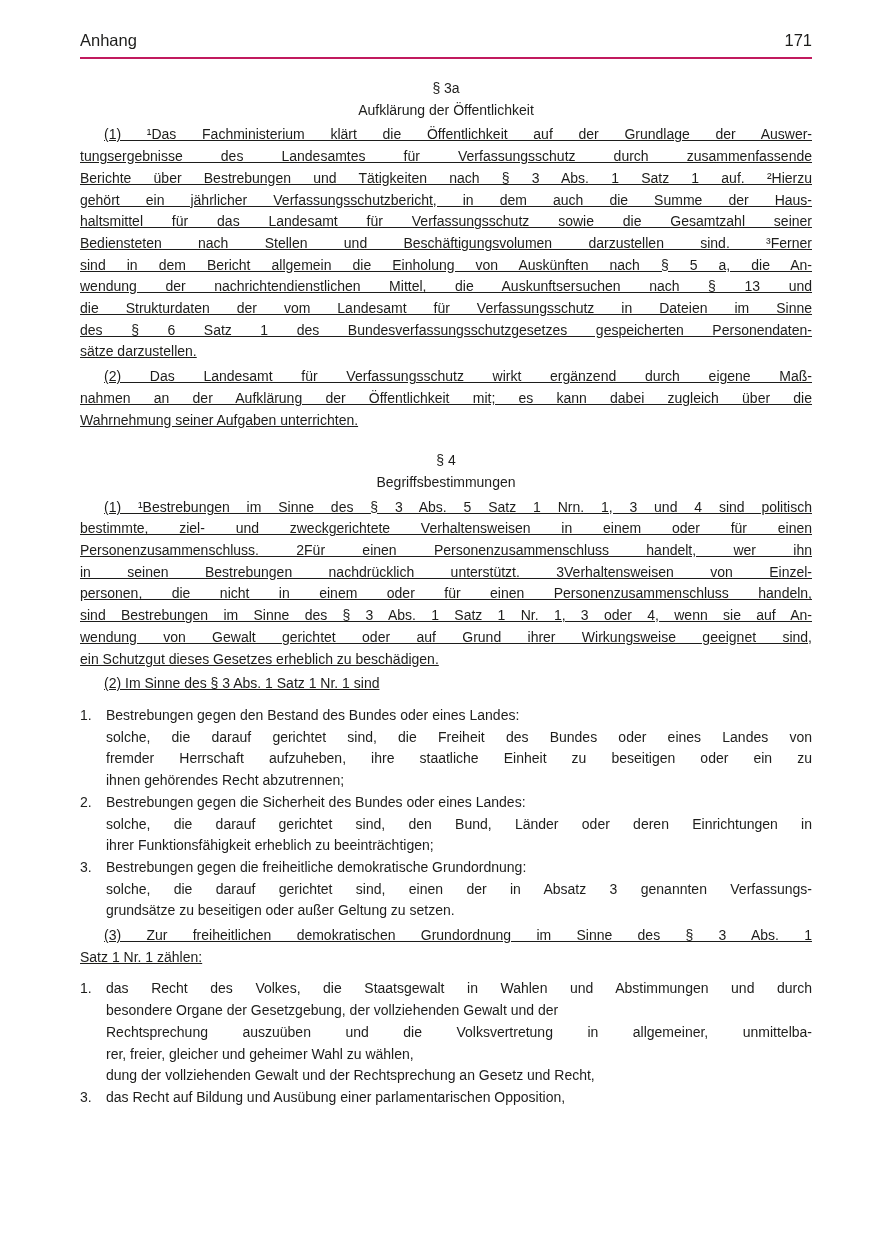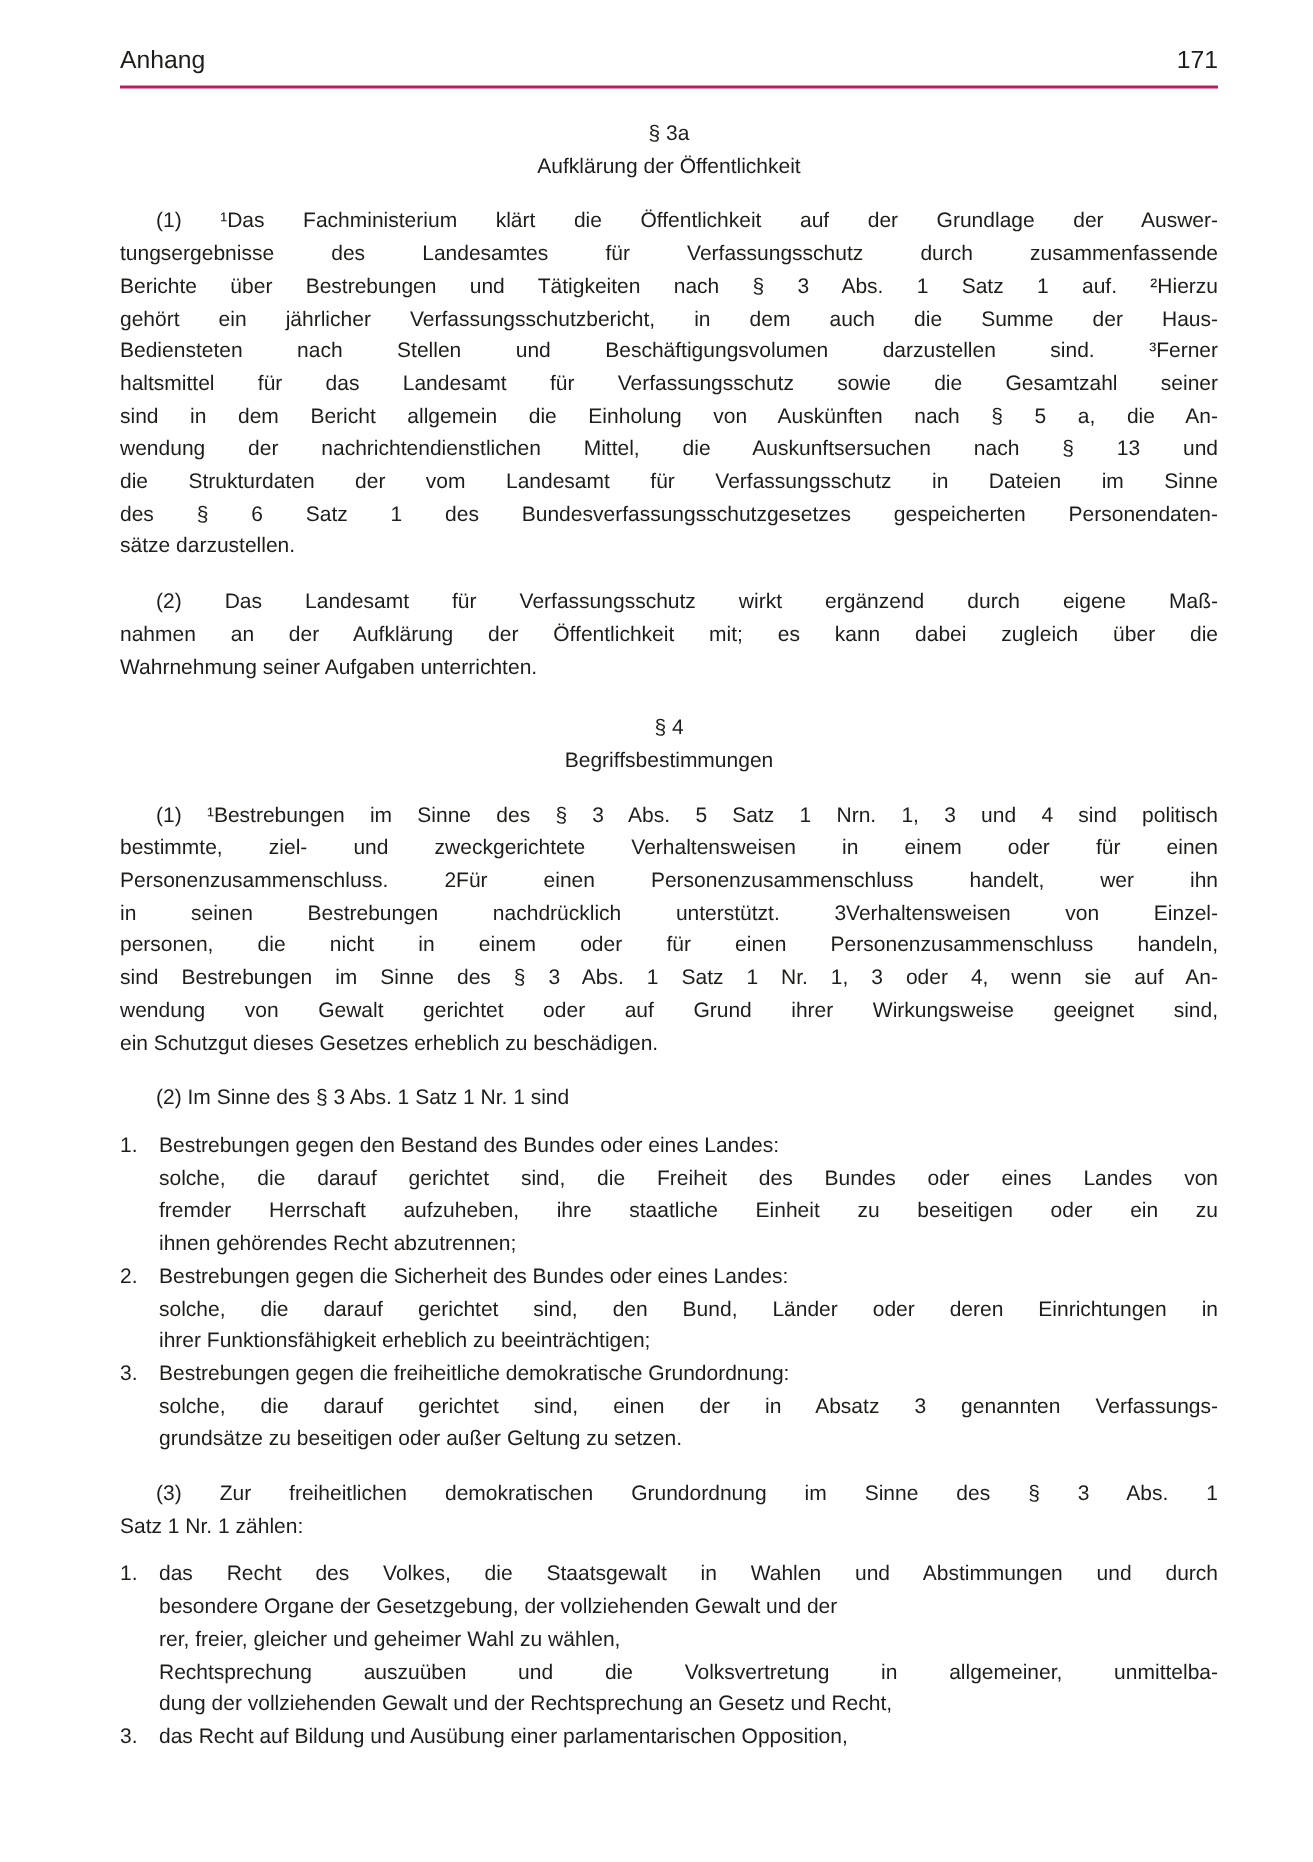--- a/index.html
+++ b/index.html
@@ -29,21 +29,21 @@
     border-bottom: 2px solid var(--accent, #c11a5e);
     margin-bottom: 16px;
   }
 
   
   .doc-body { font-size: 14px; line-height: 21.7px; }
   .line { min-height: 21.7px; }
   .line.j { text-align: justify; text-align-last: justify; }
 
   .section.heading { margin-top: 19px; text-align: center; }
-  .section.paragraph { margin-top: 15px; }
+  .section.paragraph { margin-top: 3px; text-decoration: underline; }
   .section.list { margin-top: 10px; }
 
   .section.paragraph > .line:first-child { text-indent: 24px; }
 
   .list-item { padding-left: 26px; }
   .list-item .marker {
     display: inline-block;
     width: 26px;
     margin-left: -26px;
     text-align: left;
@@ -60,22 +60,22 @@
   <div class="doc-body content-col" id="doc-body">
       <div class="section heading">
         <div class="line">§ 3a</div>
         <div class="line">Aufklärung der Öffentlichkeit</div>
       </div>
       <div class="section paragraph">
         <div class="line j">(1) ¹Das Fachministerium klärt die Öffentlichkeit auf der Grundlage der Auswer-</div>
         <div class="line j">tungsergebnisse des Landesamtes für Verfassungsschutz durch zusammenfassende</div>
         <div class="line j">Berichte über Bestrebungen und Tätigkeiten nach § 3 Abs. 1 Satz 1 auf. ²Hierzu</div>
         <div class="line j">gehört ein jährlicher Verfassungsschutzbericht, in dem auch die Summe der Haus-</div>
+        <div class="line j">haltsmittel für das Landesamt für Verfassungsschutz sowie die Gesamtzahl seiner</div>
         <div class="line j">Bediensteten nach Stellen und Beschäftigungsvolumen darzustellen sind. ³Ferner</div>
-        <div class="line j">haltsmittel für das Landesamt für Verfassungsschutz sowie die Gesamtzahl seiner</div>
         <div class="line j">sind in dem Bericht allgemein die Einholung von Auskünften nach § 5 a, die An-</div>
         <div class="line j">wendung der nachrichtendienstlichen Mittel, die Auskunftsersuchen nach § 13 und</div>
         <div class="line j">die Strukturdaten der vom Landesamt für Verfassungsschutz in Dateien im Sinne</div>
         <div class="line j">des § 6 Satz 1 des Bundesverfassungsschutzgesetzes gespeicherten Personendaten-</div>
         <div class="line">sätze darzustellen.</div>
       </div>
       <div class="section paragraph">
         <div class="line j">(2) Das Landesamt für Verfassungsschutz wirkt ergänzend durch eigene Maß-</div>
         <div class="line j">nahmen an der Aufklärung der Öffentlichkeit mit; es kann dabei zugleich über die</div>
         <div class="line">Wahrnehmung seiner Aufgaben unterrichten.</div>
@@ -116,22 +116,22 @@
         </div>
       </div>
       <div class="section paragraph">
         <div class="line j">(3) Zur freiheitlichen demokratischen Grundordnung im Sinne des § 3 Abs. 1</div>
         <div class="line">Satz 1 Nr. 1 zählen:</div>
       </div>
       <div class="section list">
         <div class="list-item">
           <div class="line j"><span class="marker">1.</span>das Recht des Volkes, die Staatsgewalt in Wahlen und Abstimmungen und durch</div>
           <div class="line">besondere Organe der Gesetzgebung, der vollziehenden Gewalt und der</div>
+          <div class="line j">Rechtsprechung auszuüben und die Volksvertretung in allgemeiner, unmittelba-</div>
           <div class="line">rer, freier, gleicher und geheimer Wahl zu wählen,</div>
-          <div class="line j">Rechtsprechung auszuüben und die Volksvertretung in allgemeiner, unmittelba-</div>
         </div>
         <div class="list-item">
           <div class="line">dung der vollziehenden Gewalt und der Rechtsprechung an Gesetz und Recht,</div>
         </div>
         <div class="list-item">
           <div class="line"><span class="marker">3.</span>das Recht auf Bildung und Ausübung einer parlamentarischen Opposition,</div>
         </div>
       </div>
     </div>
 </div>

